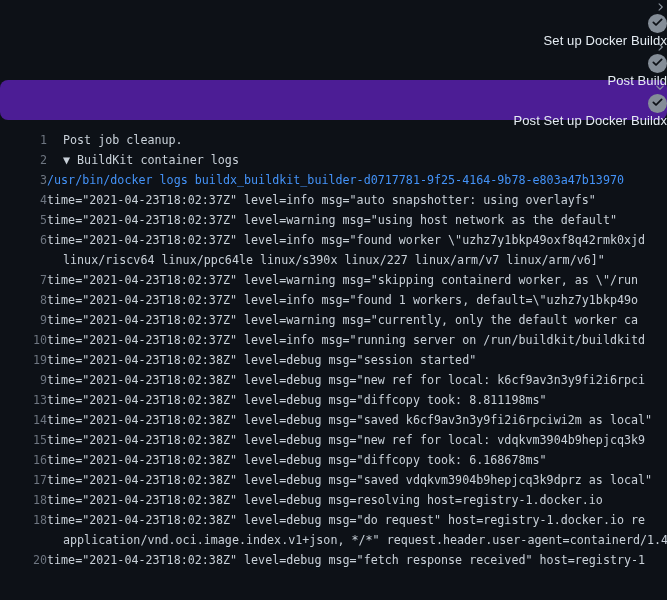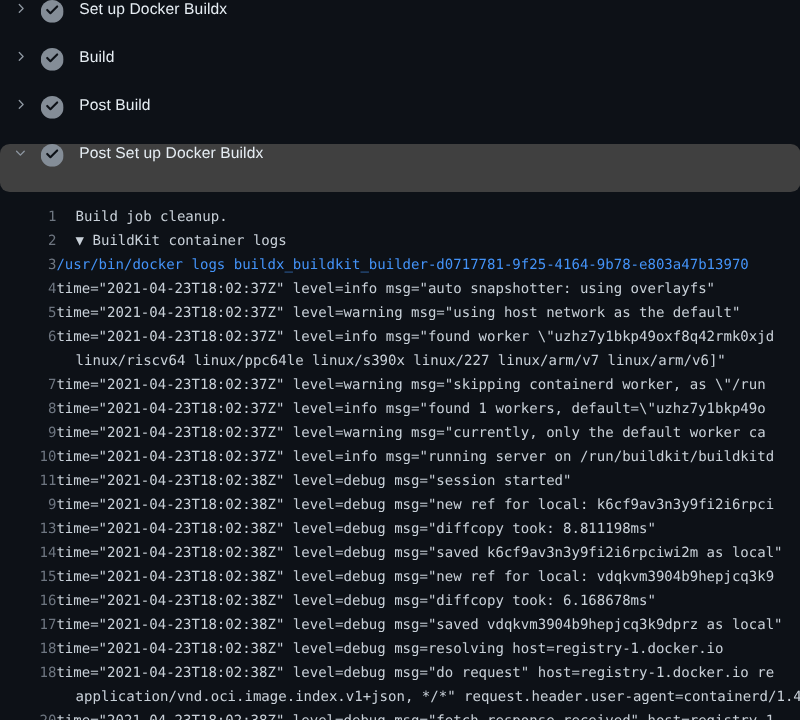--- a/index.html
+++ b/index.html
@@ -8,26 +8,27 @@
     width: 667px; height: 600px;
     background: #0d1117;
     overflow: hidden;
     font-family: "Liberation Sans", sans-serif;
   }
   
   .steps { width: 667px; }
   .step {
     height: 40px;
     display: flex;
-    align-items: flex-start;
+    align-items: flex-end;
     padding-left: 10px;
     cursor: pointer;
+    flex-direction: column;
   }
   .step.expanded {
-    background: #404040;
+    background: #4c1d95;
     border-radius: 8px;
   }
   .chev {
     width: 14px; height: 14px;
     flex: none;
     display: flex; align-items: center; justify-content: center;
   }
   .chev svg { display: block; }
   .chev.down svg { transform: rotate(90deg); }
   .checkwrap {
@@ -80,69 +81,55 @@
     </span>
     <span class="checkwrap">
       <svg width="19" height="19" viewBox="0 0 16 16">
         <circle cx="8" cy="8" r="8" fill="#848d97"></circle>
         <path d="M12.03 5.03a.75.75 0 0 0-1.06-1.06L6.75 8.19 5.03 6.47a.75.75 0 0 0-1.06 1.06l2.25 2.25c.29.3.77.3 1.06 0l4.75-4.75Z" fill="#0d1117"></path>
       </svg>
     </span>
     <span class="step-label">Set up Docker Buildx</span>
   </div>
 
+
   <div class="step">
     <span class="chev">
       <svg width="12" height="12" viewBox="0 0 16 16" fill="#8d96a0">
         <path d="M6.22 3.22a.75.75 0 0 1 1.06 0l4.25 4.25a.75.75 0 0 1 0 1.06l-4.25 4.25a.75.75 0 0 1-1.06-1.06L9.94 8 6.22 4.28a.75.75 0 0 1 0-1.06Z"></path>
       </svg>
     </span>
     <span class="checkwrap">
       <svg width="19" height="19" viewBox="0 0 16 16">
         <circle cx="8" cy="8" r="8" fill="#848d97"></circle>
         <path d="M12.03 5.03a.75.75 0 0 0-1.06-1.06L6.75 8.19 5.03 6.47a.75.75 0 0 0-1.06 1.06l2.25 2.25c.29.3.77.3 1.06 0l4.75-4.75Z" fill="#0d1117"></path>
       </svg>
     </span>
-    <span class="step-label">Build</span>
-  </div>
-
-  <div class="step">
-    <span class="chev">
+    <span class="step-label">Post Build</span>
+  </div>
+
+  <div class="step expanded">
+    <span class="chev down">
       <svg width="12" height="12" viewBox="0 0 16 16" fill="#8d96a0">
         <path d="M6.22 3.22a.75.75 0 0 1 1.06 0l4.25 4.25a.75.75 0 0 1 0 1.06l-4.25 4.25a.75.75 0 0 1-1.06-1.06L9.94 8 6.22 4.28a.75.75 0 0 1 0-1.06Z"></path>
       </svg>
     </span>
     <span class="checkwrap">
       <svg width="19" height="19" viewBox="0 0 16 16">
         <circle cx="8" cy="8" r="8" fill="#848d97"></circle>
         <path d="M12.03 5.03a.75.75 0 0 0-1.06-1.06L6.75 8.19 5.03 6.47a.75.75 0 0 0-1.06 1.06l2.25 2.25c.29.3.77.3 1.06 0l4.75-4.75Z" fill="#0d1117"></path>
       </svg>
     </span>
-    <span class="step-label">Post Build</span>
-  </div>
-
-  <div class="step expanded">
-    <span class="chev down">
-      <svg width="12" height="12" viewBox="0 0 16 16" fill="#8d96a0">
-        <path d="M6.22 3.22a.75.75 0 0 1 1.06 0l4.25 4.25a.75.75 0 0 1 0 1.06l-4.25 4.25a.75.75 0 0 1-1.06-1.06L9.94 8 6.22 4.28a.75.75 0 0 1 0-1.06Z"></path>
-      </svg>
-    </span>
-    <span class="checkwrap">
-      <svg width="19" height="19" viewBox="0 0 16 16">
-        <circle cx="8" cy="8" r="8" fill="#848d97"></circle>
-        <path d="M12.03 5.03a.75.75 0 0 0-1.06-1.06L6.75 8.19 5.03 6.47a.75.75 0 0 0-1.06 1.06l2.25 2.25c.29.3.77.3 1.06 0l4.75-4.75Z" fill="#0d1117"></path>
-      </svg>
-    </span>
     <span class="step-label">Post Set up Docker Buildx</span>
   </div>
 </div>
 <div class="log" id="log">
   <div class="lrow">
     <span class="num">1</span>
-    <span class="txt ind0">Build job cleanup.</span>
+    <span class="txt ind0">Post job cleanup.</span>
   </div>
 
   <div class="lrow">
     <span class="num">2</span>
     <span class="txt ind0 group">▼ BuildKit container logs</span>
   </div>
 
   <div class="lrow">
     <span class="num">3</span>
     <span class="txt ind1 command">/usr/bin/docker logs buildx_buildkit_builder-d0717781-9f25-4164-9b78-e803a47b13970</span>
@@ -182,21 +169,21 @@
     <span class="num">9</span>
     <span class="txt ind1">time="2021-04-23T18:02:37Z" level=warning msg="currently, only the default worker ca</span>
   </div>
 
   <div class="lrow">
     <span class="num">10</span>
     <span class="txt ind1">time="2021-04-23T18:02:37Z" level=info msg="running server on /run/buildkit/buildkitd</span>
   </div>
 
   <div class="lrow">
-    <span class="num">11</span>
+    <span class="num">19</span>
     <span class="txt ind1">time="2021-04-23T18:02:38Z" level=debug msg="session started"</span>
   </div>
 
   <div class="lrow">
     <span class="num">9</span>
     <span class="txt ind1">time="2021-04-23T18:02:38Z" level=debug msg="new ref for local: k6cf9av3n3y9fi2i6rpci</span>
   </div>
 
   <div class="lrow">
     <span class="num">13</span>

